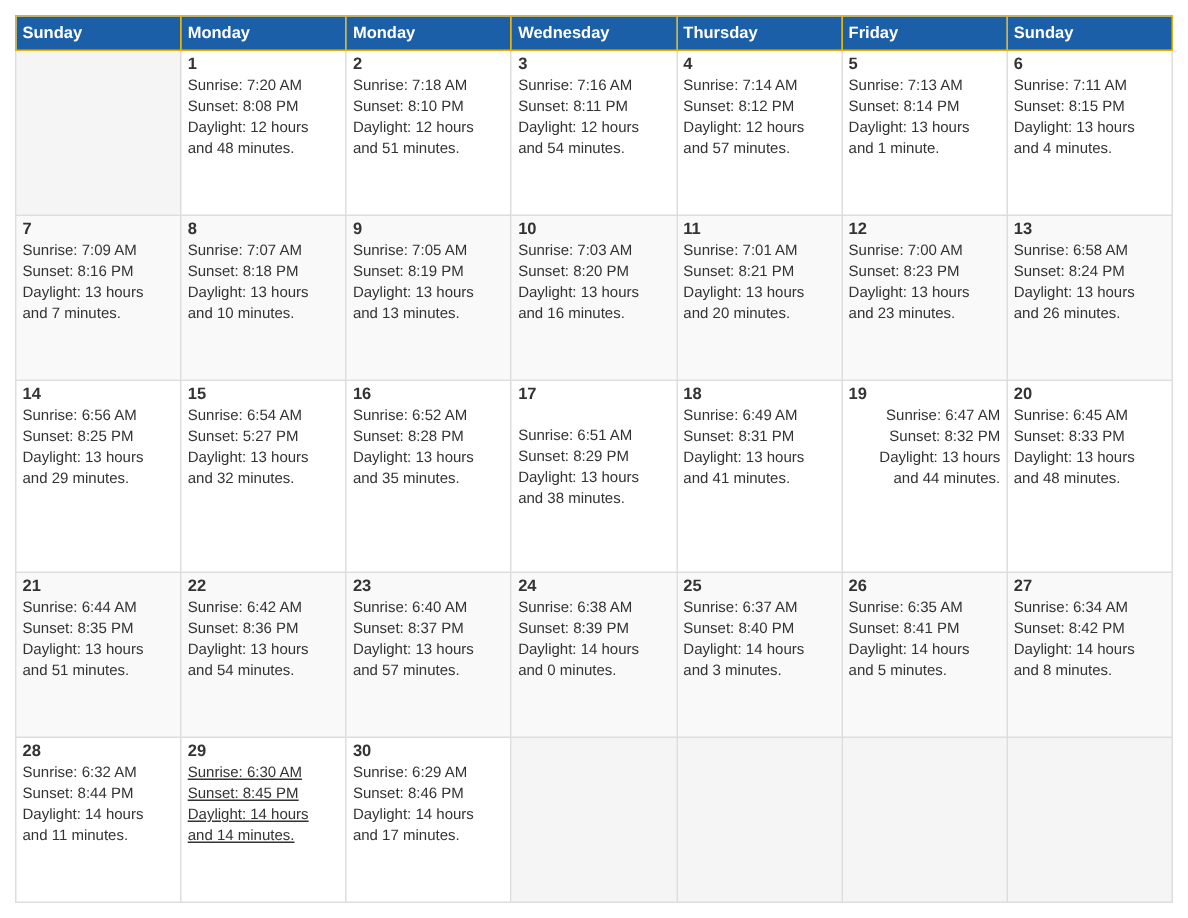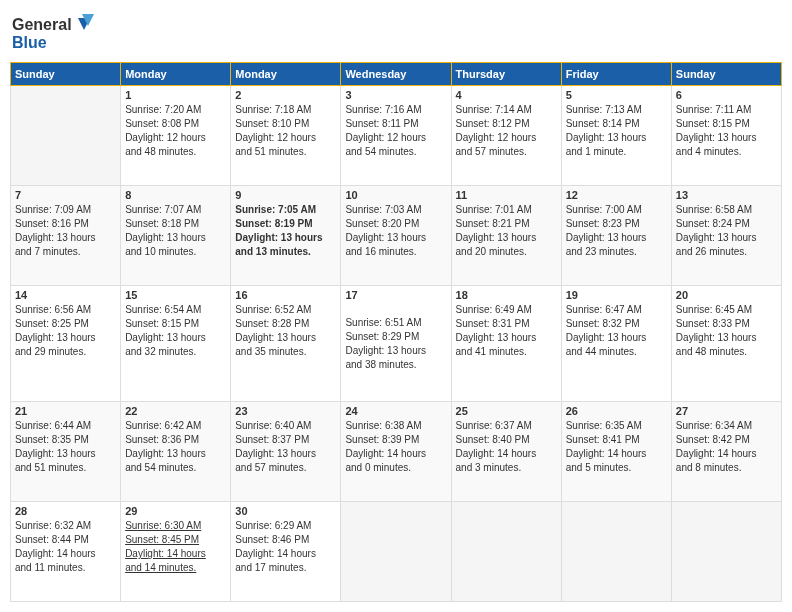--- a/index.html
+++ b/index.html
@@ -81,34 +81,20 @@
       color: #333;
     }
     .empty-cell {
       background: #f5f5f5 !important;
     }
   </style>
 </head>
 <body>
 
 <div class="page">
-  <div class="header">
-    <div class="logo">
-      <svg width="90" height="44" viewBox="0 0 90 44">
-        <text x="2" y="20" font-family="Arial" font-size="16" font-weight="bold" fill="#333">General</text>
-        <text x="2" y="38" font-family="Arial" font-size="16" font-weight="bold" fill="#1a5fa8">Blue</text>
-        <polygon points="68,8 80,8 74,20" fill="#1a5fa8"></polygon>
-        <polygon points="72,4 84,4 78,16" fill="#4a9fd4"></polygon>
-      </svg>
-    </div>
-    <div class="title-area">
-      <div class="month-title"></div>
-      <div class="subtitle"></div>
-    </div>
-  </div>
 
   <table class="calendar">
     <thead>
       <tr>
       <th>Sunday</th>
           <th>Monday</th>
           <th>Monday</th>
           <th>Wednesday</th>
           <th>Thursday</th>
           <th>Friday</th>
@@ -171,21 +157,21 @@
           </td>
           <td>
             <span class="day-num">8</span>
             <div class="day-info" style="white-space: pre-line;">Sunrise: 7:07 AM
 Sunset: 8:18 PM
 Daylight: 13 hours
 and 10 minutes.</div>
           </td>
           <td>
             <span class="day-num">9</span>
-            <div class="day-info" style="white-space: pre-line; font-weight: bold;">Sunrise: 7:05 AM
+            <div class="day-info" style="white-space: pre-line;">Sunrise: 7:05 AM
 Sunset: 8:19 PM
 Daylight: 13 hours
 and 13 minutes.</div>
           </td>
           <td>
             <span class="day-num">10</span>
             <div class="day-info" style="white-space: pre-line;">Sunrise: 7:03 AM
 Sunset: 8:20 PM
 Daylight: 13 hours
 and 16 minutes.</div>
@@ -216,21 +202,21 @@
           <td>
             <span class="day-num">14</span>
             <div class="day-info" style="white-space: pre-line;">Sunrise: 6:56 AM
 Sunset: 8:25 PM
 Daylight: 13 hours
 and 29 minutes.</div>
           </td>
           <td>
             <span class="day-num">15</span>
             <div class="day-info" style="white-space: pre-line;">Sunrise: 6:54 AM
-Sunset: 8:15 PM
+Sunset: 5:27 PM
 Daylight: 13 hours
 and 32 minutes.</div>
           </td>
           <td>
             <span class="day-num">16</span>
             <div class="day-info" style="white-space: pre-line;">Sunrise: 6:52 AM
 Sunset: 8:28 PM
 Daylight: 13 hours
 and 35 minutes.</div>
           </td>
@@ -243,21 +229,21 @@
           </td>
           <td>
             <span class="day-num">18</span>
             <div class="day-info" style="white-space: pre-line;">Sunrise: 6:49 AM
 Sunset: 8:31 PM
 Daylight: 13 hours
 and 41 minutes.</div>
           </td>
           <td>
             <span class="day-num">19</span>
-            <div class="day-info" style="white-space: pre-line;">Sunrise: 6:47 AM
+            <div class="day-info" style="white-space: pre-line; text-align: right;">Sunrise: 6:47 AM
 Sunset: 8:32 PM
 Daylight: 13 hours
 and 44 minutes.</div>
           </td>
           <td>
             <span class="day-num">20</span>
             <div class="day-info" style="white-space: pre-line;">Sunrise: 6:45 AM
 Sunset: 8:33 PM
 Daylight: 13 hours
 and 48 minutes.</div>

